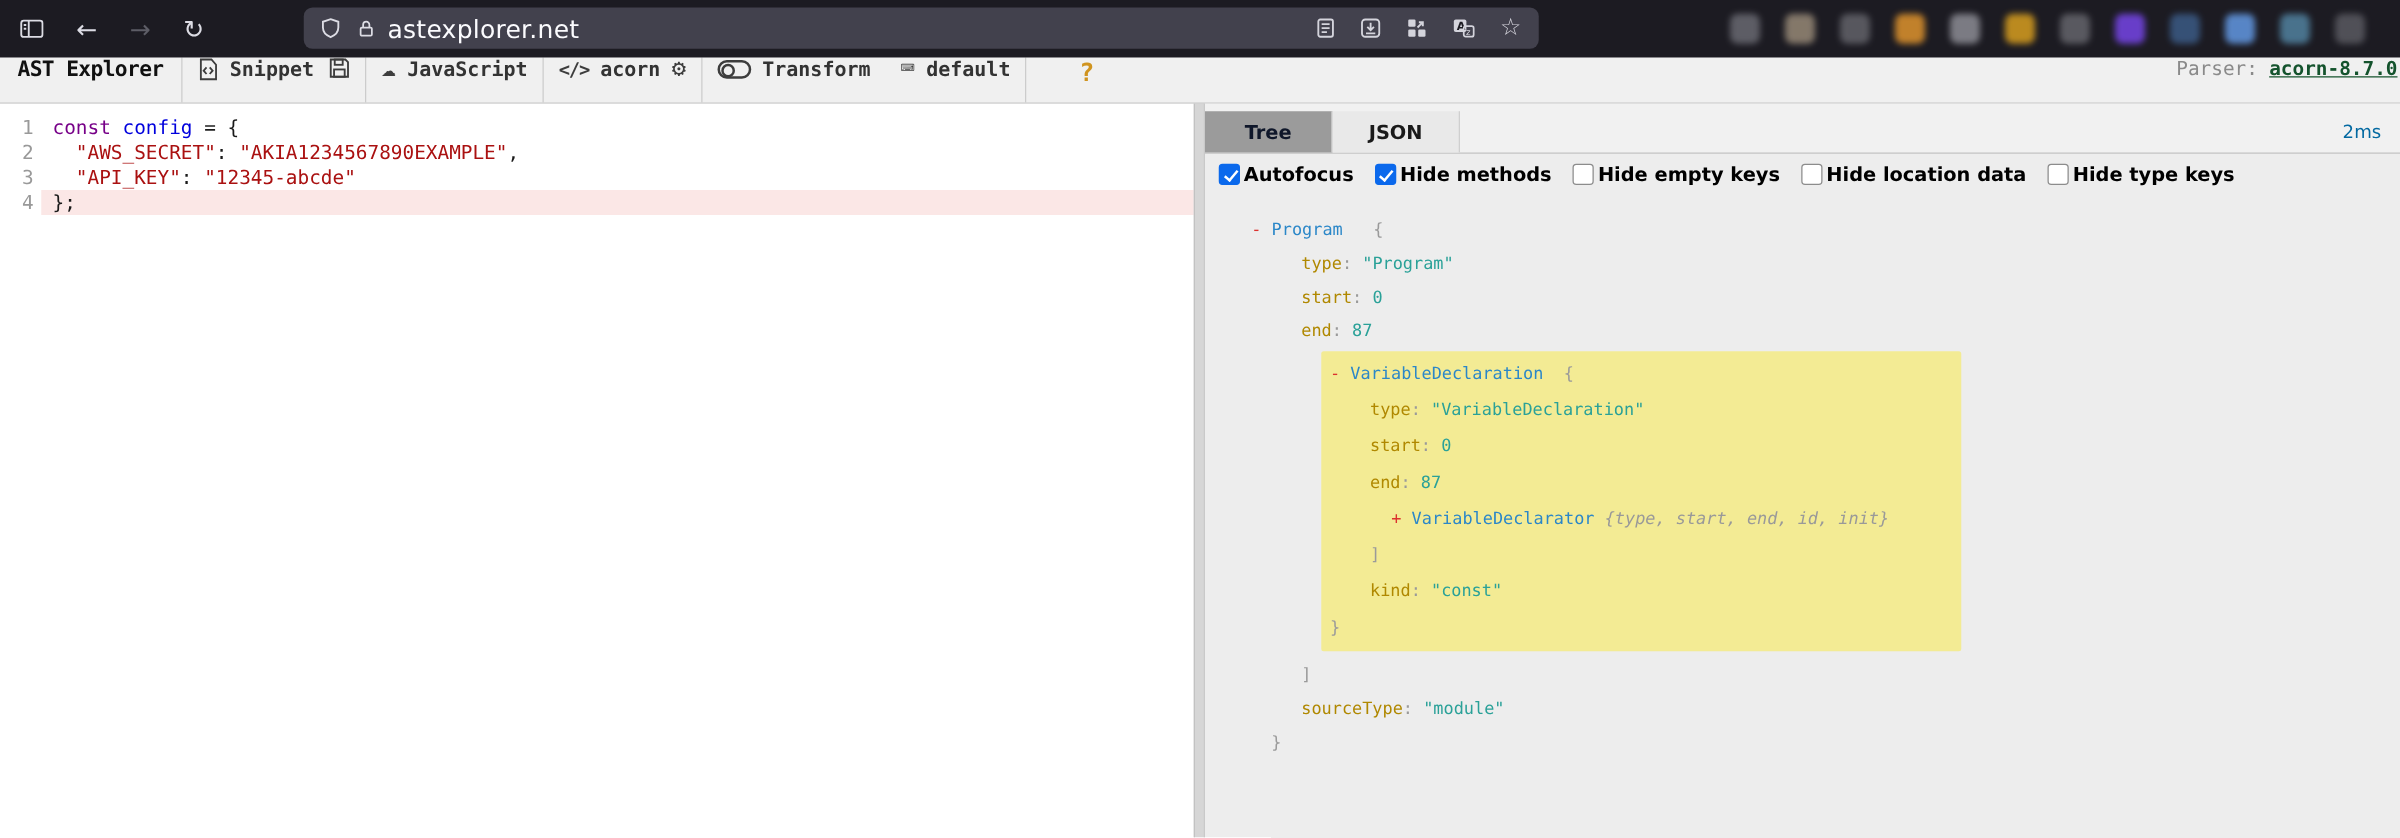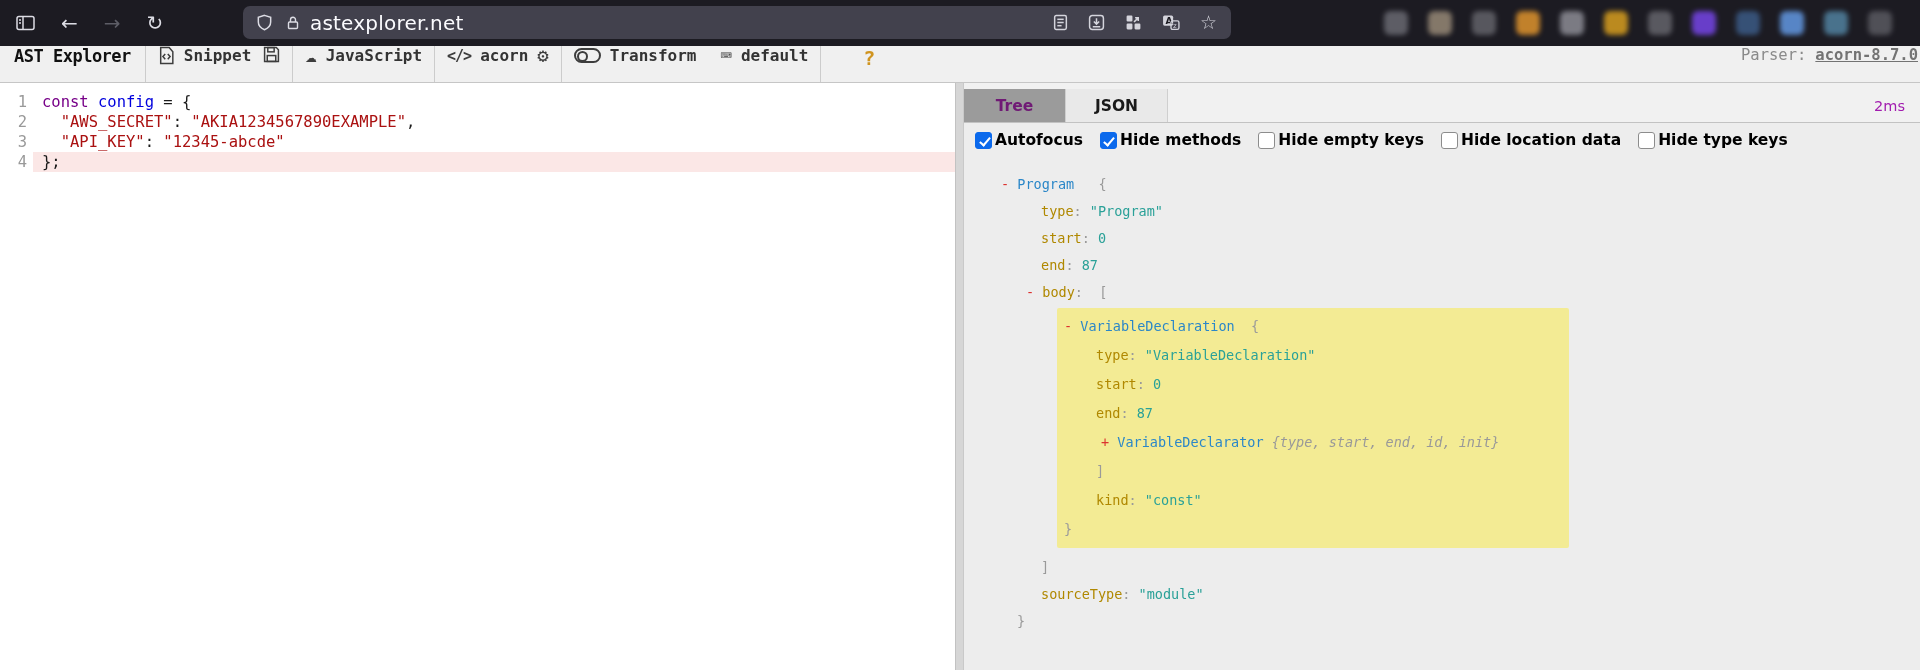--- a/index.html
+++ b/index.html
@@ -30,46 +30,46 @@
   .tb-group { display:flex; align-items:center; gap:9px; padding:0 12px; }
   .tb-label { font-weight:700; color:#333; }
   .tb-icon { color:#3d3d3d; display:flex; align-items:center; }
   .tb-uni { font-size:19px; line-height:1; color:#3d3d3d; }
   .code-glyph { font-weight:700; font-size:15px; letter-spacing:-1px; }
   .toggle-pill { width:27px; height:15px; border:2px solid #3d3d3d; border-radius:8px; position:relative; }
   .toggle-pill::after { content:""; position:absolute; left:1px; top:1px; width:7px; height:7px;
                         border:2px solid #3d3d3d; border-radius:50%; }
   .help-q { font-size:20px; font-weight:700; color:#d0941f; margin-left:42px; }
   .parser-info { margin-left:auto; padding-right:2px; font-size:15.5px; color:#8a8a8a; display:flex; gap:9px; align-items:center; }
-  .parser-link { color:#737373; font-weight:700; text-decoration:underline; cursor:pointer; }
+  .parser-link { color:#14532d; font-weight:700; text-decoration:underline; cursor:pointer; }
 
   
   .main { display:flex; height:587px; }
   .editor-pane { width:955px; background:#fff; padding-top:9px;
                  font-family:"DejaVu Sans Mono","Liberation Mono",monospace; font-size:15.5px; }
   .ed-line { display:flex; height:20px; line-height:20px; white-space:pre; }
   .ed-gutter { width:33px; color:#999; text-align:right; padding-right:6px; flex:none; }
   .ed-code { flex:1; padding-left:9px; }
   .ed-line.hl .ed-code { background:#fbe7e6; }
   .splitter { width:9px; background:#d6d6d6; border-left:1px solid #c2c2c2; border-right:1px solid #c9c9c9; cursor:col-resize; }
   .output-pane { flex:1; background:#ededed; display:flex; flex-direction:column; }
 
   
   .tabstrip { height:40px; background:#f1f1f1; border-bottom:1px solid #c2c2c2;
               display:flex; align-items:stretch; padding-top:6px; }
   .tab { width:102px; display:flex; align-items:center; justify-content:center;
          font-size:15.5px; font-weight:600; color:#1a1a1a; background:#e9e9e9;
          border-right:1px solid #cfcfcf; cursor:pointer; }
-  .tab.active { background:#9b9b9b; color:#701a75; }
-  .timing { margin-left:auto; display:flex; align-items:center; padding-right:15px; font-size:14.5px; color:#a21caf; }
+  .tab.active { background:#9b9b9b; color:#0f172a; }
+  .timing { margin-left:auto; display:flex; align-items:center; padding-right:15px; font-size:14.5px; color:#0369a1; }
 
   
   .options { display:flex; align-items:center; gap:17px; padding:8px 0 10px 11px;
              font-size:15.5px; font-weight:700; color:#000; }
-  .opt { display:flex; align-items:center; gap:3px; cursor:pointer; }
+  .opt { display:flex; gap:3px; cursor:pointer; }
   .cb { width:17px; height:17px; border-radius:3px; background:#fff; border:1px solid #8c8c8c; position:relative; flex:none; }
   .cb.checked { background:#0b69ec; border-color:#0b69ec; }
   .cb.checked::after { content:""; position:absolute; left:5.5px; top:2px; width:4px; height:9px;
                        border:solid #fff; border-width:0 2.5px 2.5px 0; transform:rotate(40deg); }
 
   
   .tree { padding-top:12px; font-family:"DejaVu Sans Mono","Liberation Mono",monospace;
           font-size:13.5px; color:#333; }
   .tree-line { height:27px; line-height:27px; white-space:pre; cursor:pointer; }
   .hl-block { margin:2px 0 6px 93px; width:512px; border-radius:2px; padding:4px 0; }
@@ -250,27 +250,26 @@
         <div class="opt">
           <div class="cb"></div>
           <div style="display: inline;">Hide type keys</div>
         </div>
       </div>
     <div class="tree" id="tree">
         <div class="tree-line" style="padding-left: 37px;"><span class="t-minus">-</span><span class="t-pln"> </span><span class="t-node">Program</span><span class="t-pun">   {</span></div>
         <div class="tree-line" style="padding-left: 77px;"><span class="t-key">type</span><span class="t-pun">: </span><span class="t-val">"Program"</span></div>
         <div class="tree-line" style="padding-left: 77px;"><span class="t-key">start</span><span class="t-pun">: </span><span class="t-val">0</span></div>
         <div class="tree-line" style="padding-left: 77px;"><span class="t-key">end</span><span class="t-pun">: </span><span class="t-val">87</span></div>
-        <div class="tree-line" style="padding-left: 62px;"><span class="t-minus">-</span><span class="t-pln"> </span><span class="t-key">body</span><span class="t-pun">:  [</span></div>
         <div class="hl-block" style="background: rgb(243, 235, 148);">
           <div class="tree-line" style="padding-left: 7px;"><span class="t-minus">-</span><span class="t-pln"> </span><span class="t-node">VariableDeclaration</span><span class="t-pun">  {</span></div>
           <div class="tree-line" style="padding-left: 39px;"><span class="t-key">type</span><span class="t-pun">: </span><span class="t-val">"VariableDeclaration"</span></div>
           <div class="tree-line" style="padding-left: 39px;"><span class="t-key">start</span><span class="t-pun">: </span><span class="t-val">0</span></div>
           <div class="tree-line" style="padding-left: 39px;"><span class="t-key">end</span><span class="t-pun">: </span><span class="t-val">87</span></div>
-          <div class="tree-line" style="padding-left: 44px;"><span class="t-plus">+</span><span class="t-pln"> </span><span class="t-node">VariableDeclarator</span><span class="t-pln"> </span><span class="t-preview">{type, start, end, id, init}</span></div>
+          <div class="tree-line" style="padding-left: 44px; margin-left: 12px;"><span class="t-plus">+</span><span class="t-pln"> </span><span class="t-node">VariableDeclarator</span><span class="t-pln"> </span><span class="t-preview">{type, start, end, id, init}</span></div>
           <div class="tree-line" style="padding-left: 39px;"><span class="t-pun">]</span></div>
           <div class="tree-line" style="padding-left: 39px;"><span class="t-key">kind</span><span class="t-pun">: </span><span class="t-val">"const"</span></div>
           <div class="tree-line" style="padding-left: 7px;"><span class="t-pun">}</span></div>
         </div>
         <div class="tree-line" style="padding-left: 77px;"><span class="t-pun">]</span></div>
         <div class="tree-line" style="padding-left: 77px;"><span class="t-key">sourceType</span><span class="t-pun">: </span><span class="t-val">"module"</span></div>
         <div class="tree-line" style="padding-left: 53px;"><span class="t-pun">}</span></div>
       </div>
   </div>
 </div>

